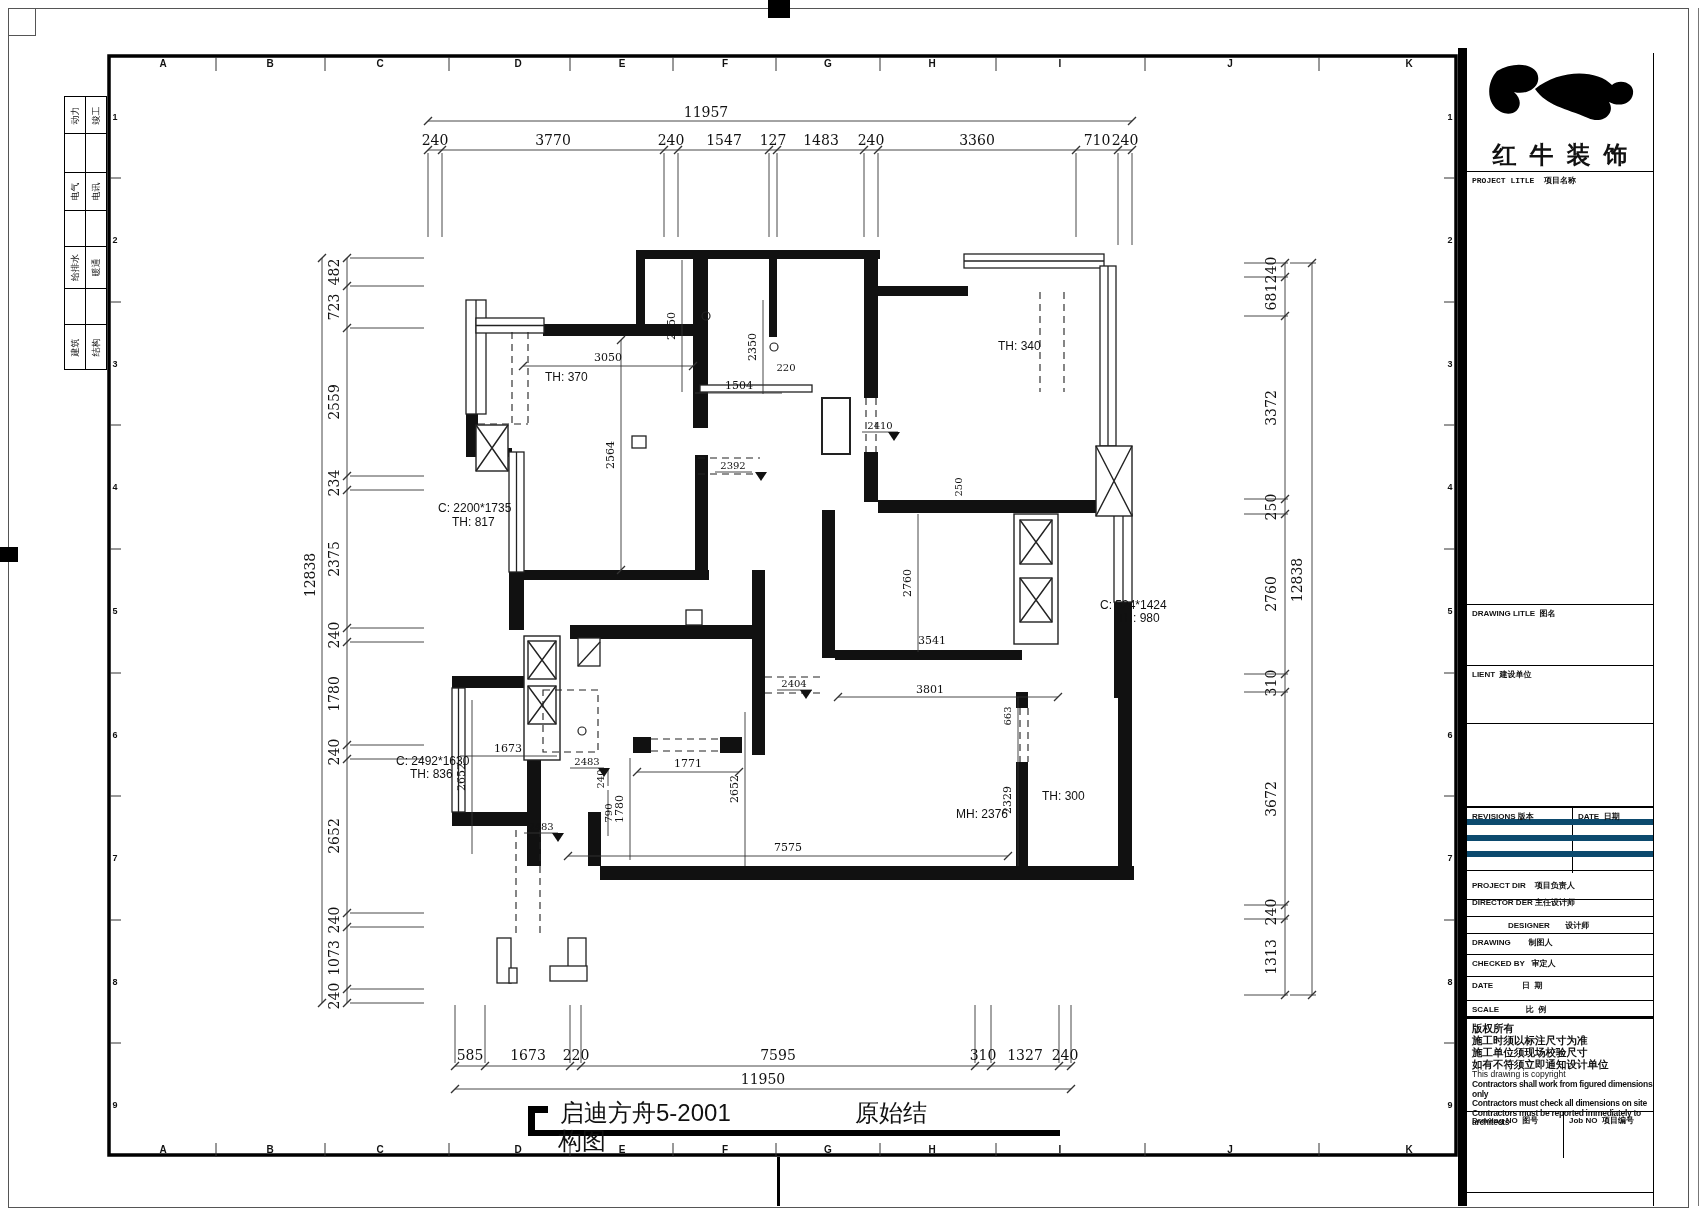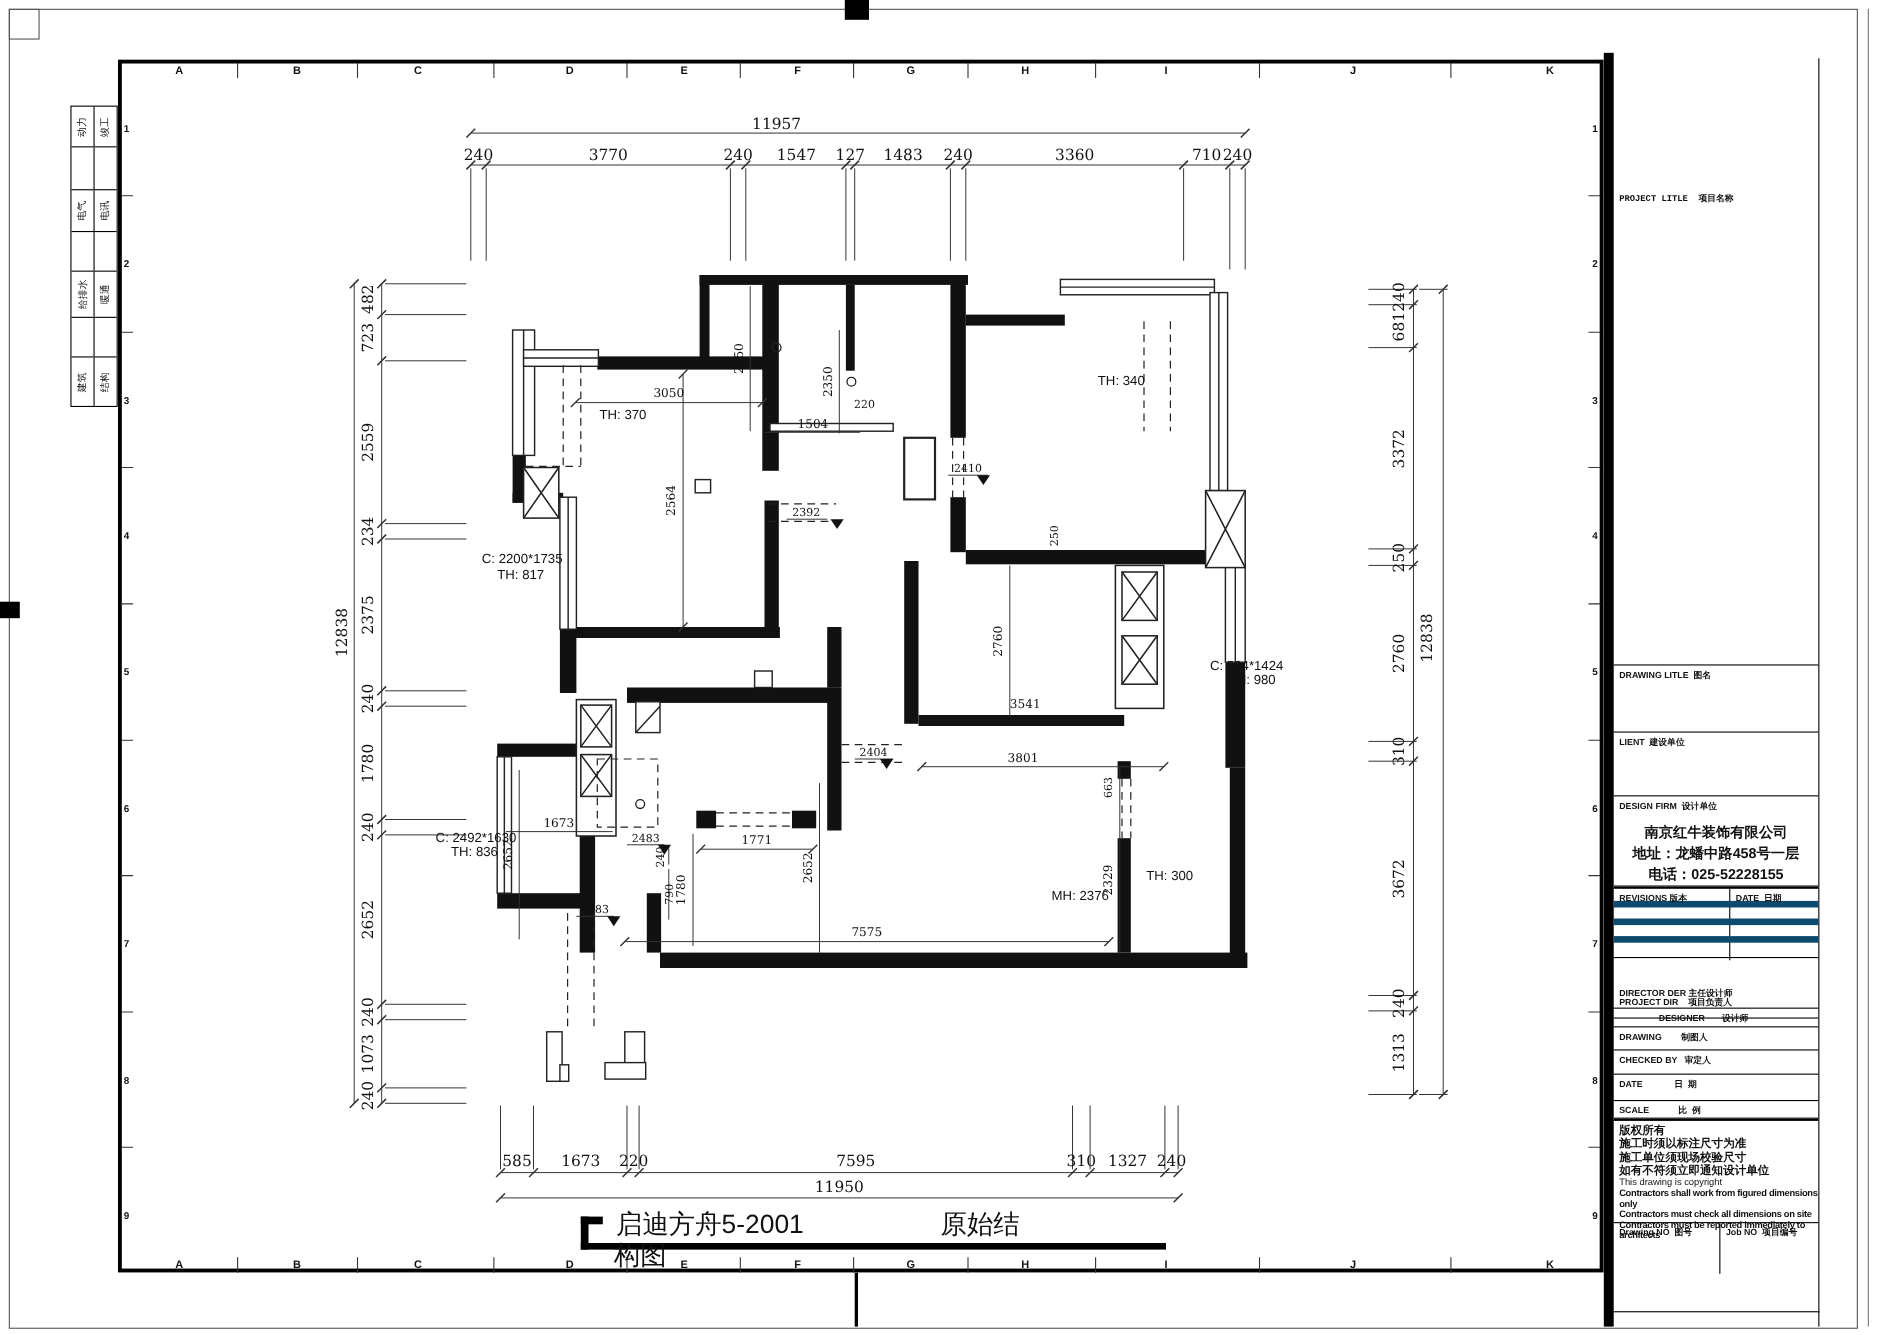--- a/index.html
+++ b/index.html
@@ -388,54 +388,53 @@
     <rect x="528" y="1106" width="20" height="7" fill="#000"></rect>
     <rect x="528" y="1130" width="532" height="6" fill="#000"></rect>
     <text class="ptitle" x="560" y="1121">启迪方舟5-2001</text>
     <text class="ptitle" x="855" y="1121">原始结</text>
     <text class="ptitle" x="558" y="1149">构图</text>
   </g>
 </svg>
 
 <div class="abs tb">
 
+  <div class="tb-box" style="top:0;height:119px;">
+    <svg width="186" height="78" viewBox="0 0 186 78" style="display:block;margin:4px auto 0;">
+      <path fill="#000" d="M30,14 C50,2 74,8 71,24 C69,33 57,38 47,35 C60,46 49,62 34,55 C19,48 19,26 30,14 Z"></path>
+      <path fill="#000" d="M68,32 C92,12 130,12 145,28 C153,21 168,26 166,37 C164,48 151,50 142,45 C149,56 136,68 121,61 C98,51 80,49 68,32 Z"></path>
+    </svg>
+    <div class="brand">红牛装饰</div>
+  </div>
 
   <div class="tb-box" style="top:119px;height:433px;font-family:Liberation Mono, monospace;">
     <div class="tb-label">PROJECT LITLE  项目名称</div>
   </div>
 
   <div class="tb-box" style="top:552px;height:61px;">
     <div class="tb-label">DRAWING LITLE  图名</div>
   </div>
 
   <div class="tb-box" style="top:613px;height:58px;">
     <div class="tb-label">LIENT  建设单位</div>
   </div>
 
-  <div class="tb-box" style="top:671px;height:82px;">
-    <div class="tb-label">DESIGN FIRM  设计单位</div>
-    <div class="firm">
-      <div>南京红牛装饰有限公司</div>
-      <div>地址：龙蟠中路458号一层</div>
-      <div>电话：025-52228155</div>
-    </div>
-  </div>
 
   <div class="tb-box thick-top" style="top:753px;height:65px;">
     <div class="rev-split"></div>
     <div class="rev-row" style="top:0;height:17px;">
       <span class="tb-label" style="position:absolute;left:0;">REVISIONS 版本</span>
       <span class="tb-label" style="position:absolute;left:106px;">DATE  日期</span>
     </div>
     <div class="rev-row" style="top:17px;height:16px;"></div>
     <div class="rev-row" style="top:33px;height:16px;"></div>
     <div class="rev-row" style="top:49px;height:16px;border-bottom:none;"></div>
   </div>
 
-  <div class="tb-box" style="top:850px;height:23px;">
+  <div class="tb-box" style="top:824px;height:23px;">
       <div class="tb-label">PROJECT DIR    项目负责人</div>
     </div>
   <div class="tb-box" style="top:841px;height:23px;">
       <div class="tb-label">DIRECTOR DER 主任设计师</div>
     </div>
   <div class="tb-box" style="top:864px;height:17px;padding-left:36px;">
       <div class="tb-label">DESIGNER       设计师</div>
     </div>
   <div class="tb-box" style="top:881px;height:21px;">
       <div class="tb-label">DRAWING        制图人</div>

